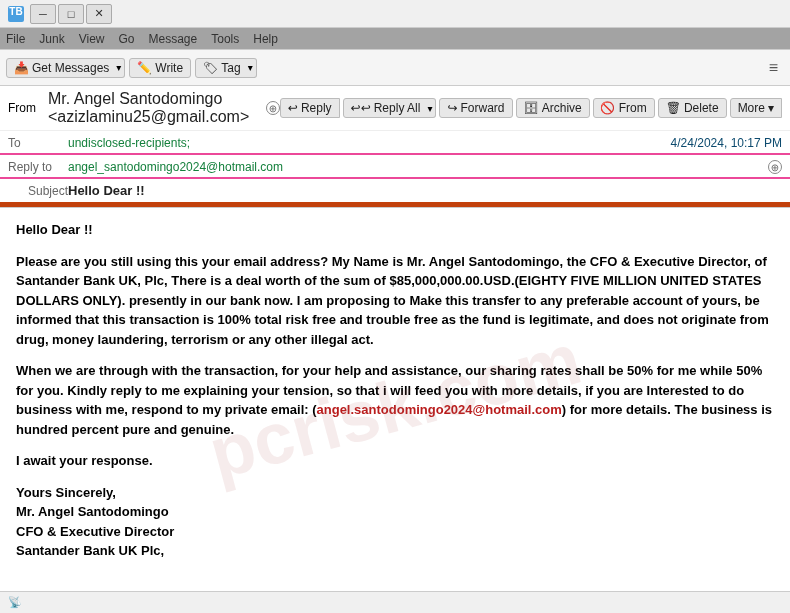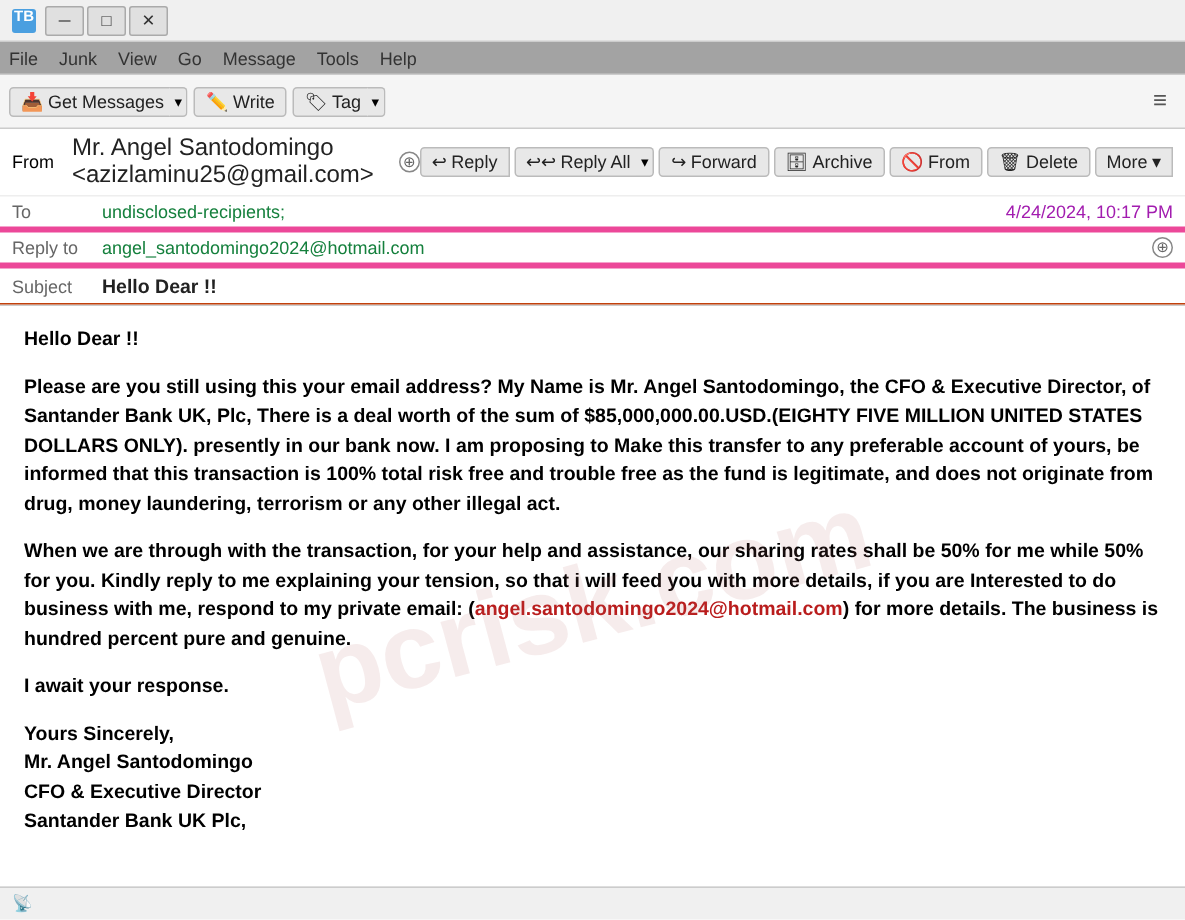--- a/index.html
+++ b/index.html
@@ -92,38 +92,38 @@
     
     .email-header {
       background: white;
       border-bottom: 1px solid #ccc;
       padding: 0;
     }
     .header-row {
       display: flex;
       align-items: flex-end;
       padding: 3px 8px;
-      border-bottom: 4px solid #ec4899;
+      border-bottom: 2px solid #ec4899;
       min-height: 24px;
     }
     .header-row:last-child { border-bottom: none; }
     .header-label {
       color: #666;
       width: 60px;
       font-size: 12px;
       flex-shrink: 0;
     }
     .header-value {
       font-size: 12px;
       color: #15803d;
       flex: 1;
     }
     .header-date {
       font-size: 12px;
-      color: #a21caf;
+      color: #0c4a6e;
       margin-left: 8px;
     }
     .action-btn {
       display: flex;
       align-items: center;
       gap: 3px;
       padding: 2px 7px;
       background: #e8e8e8;
       border: 1px solid #bbb;
       border-radius: 3px;
@@ -239,23 +239,24 @@
       border: 1px solid #888;
       font-size: 10px;
       text-align: center;
       line-height: 13px;
       color: #666;
       cursor: pointer;
       margin-left: 3px;
     }
     .subject-row {
       padding: 4px 8px;
-      border-bottom: 1px solid #c2410c;
-      display: flex;
-      align-items: center;
+      border-bottom: 5px solid #c2410c;
+      display: flex;
+      align-items: center;
+      text-align: right;
     }
     .subject-label {
       color: #666;
       width: 60px;
       font-size: 12px;
       flex-shrink: 0;
     }
     .subject-value {
       font-size: 13px;
       font-weight: bold;

